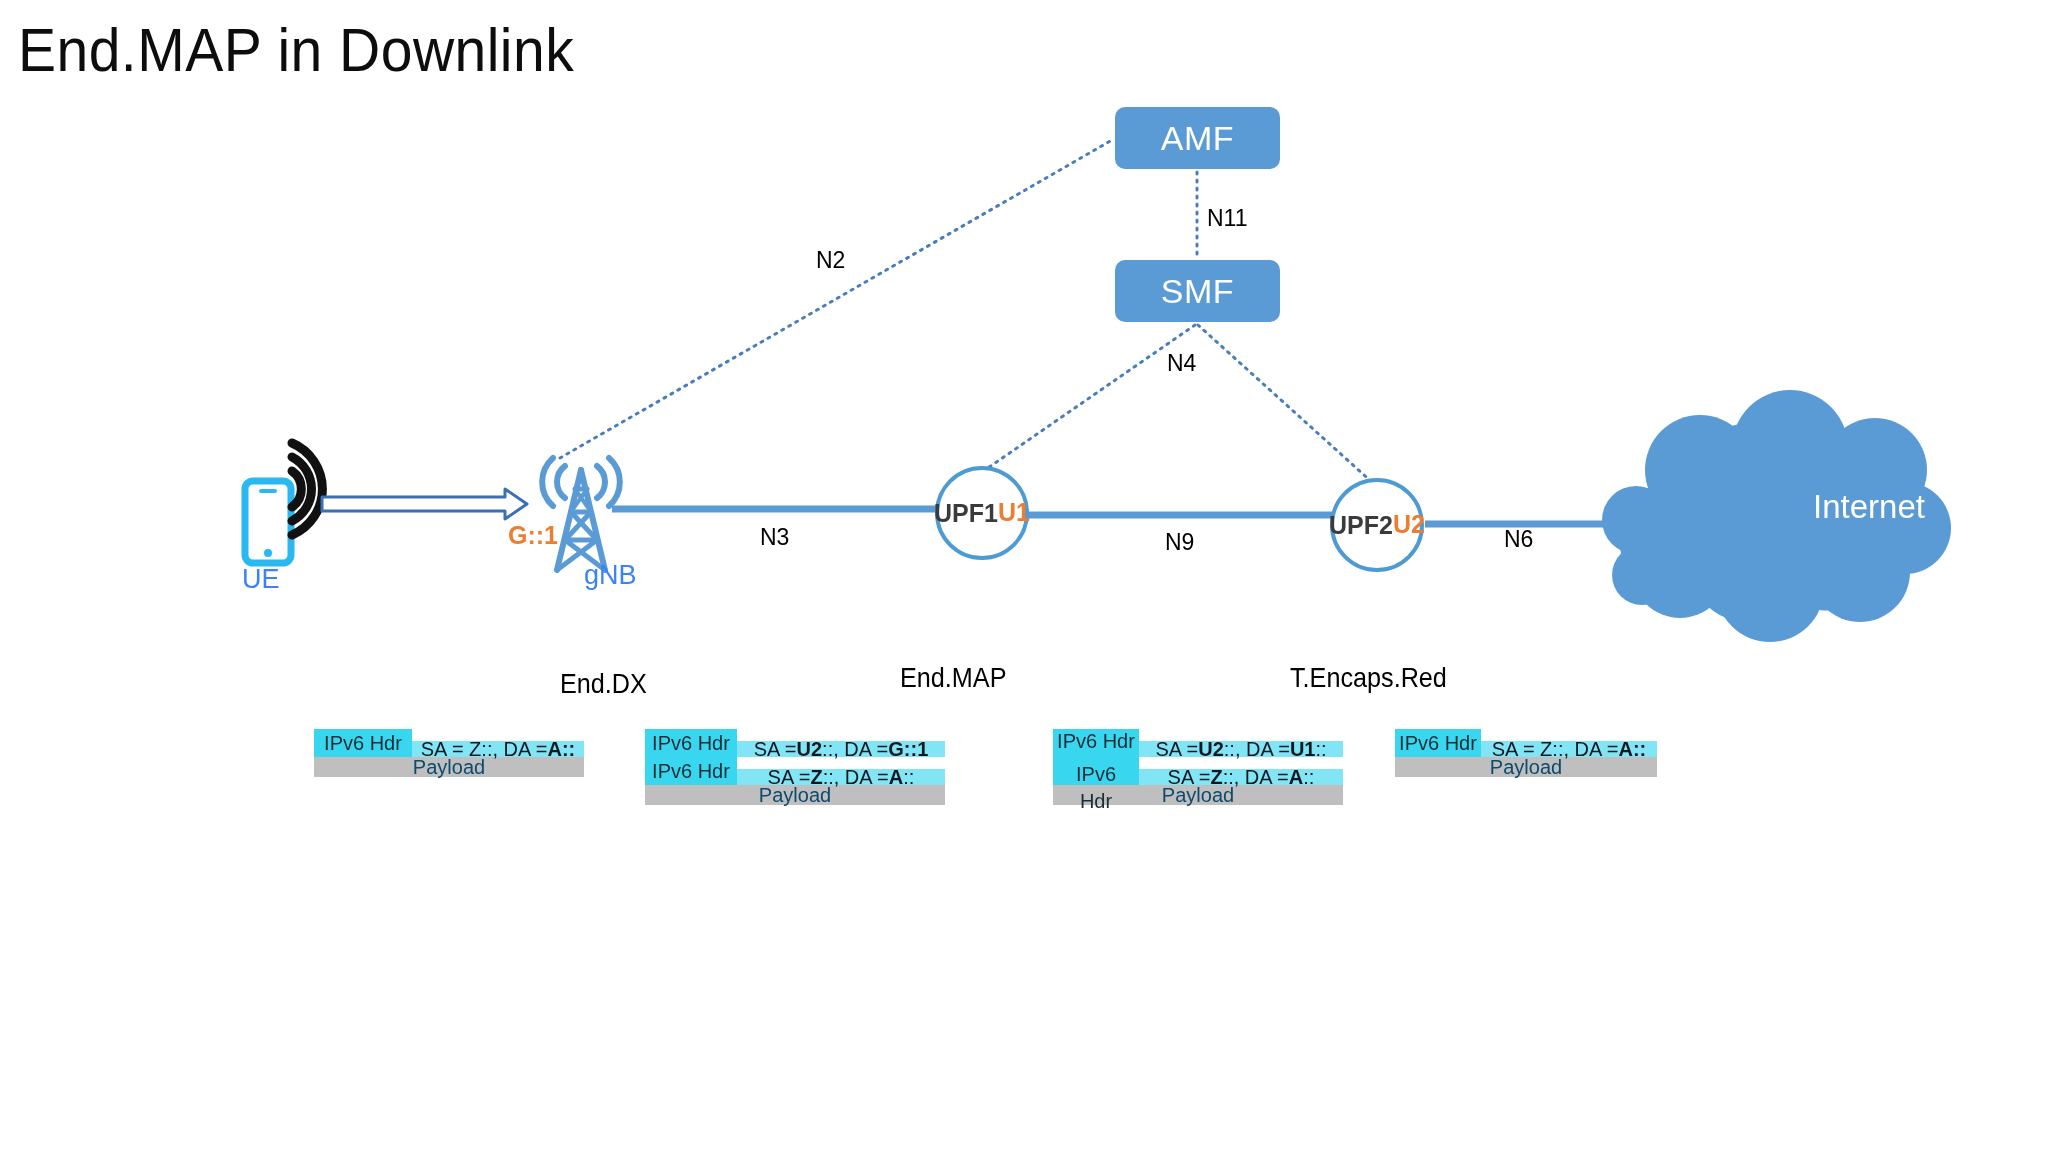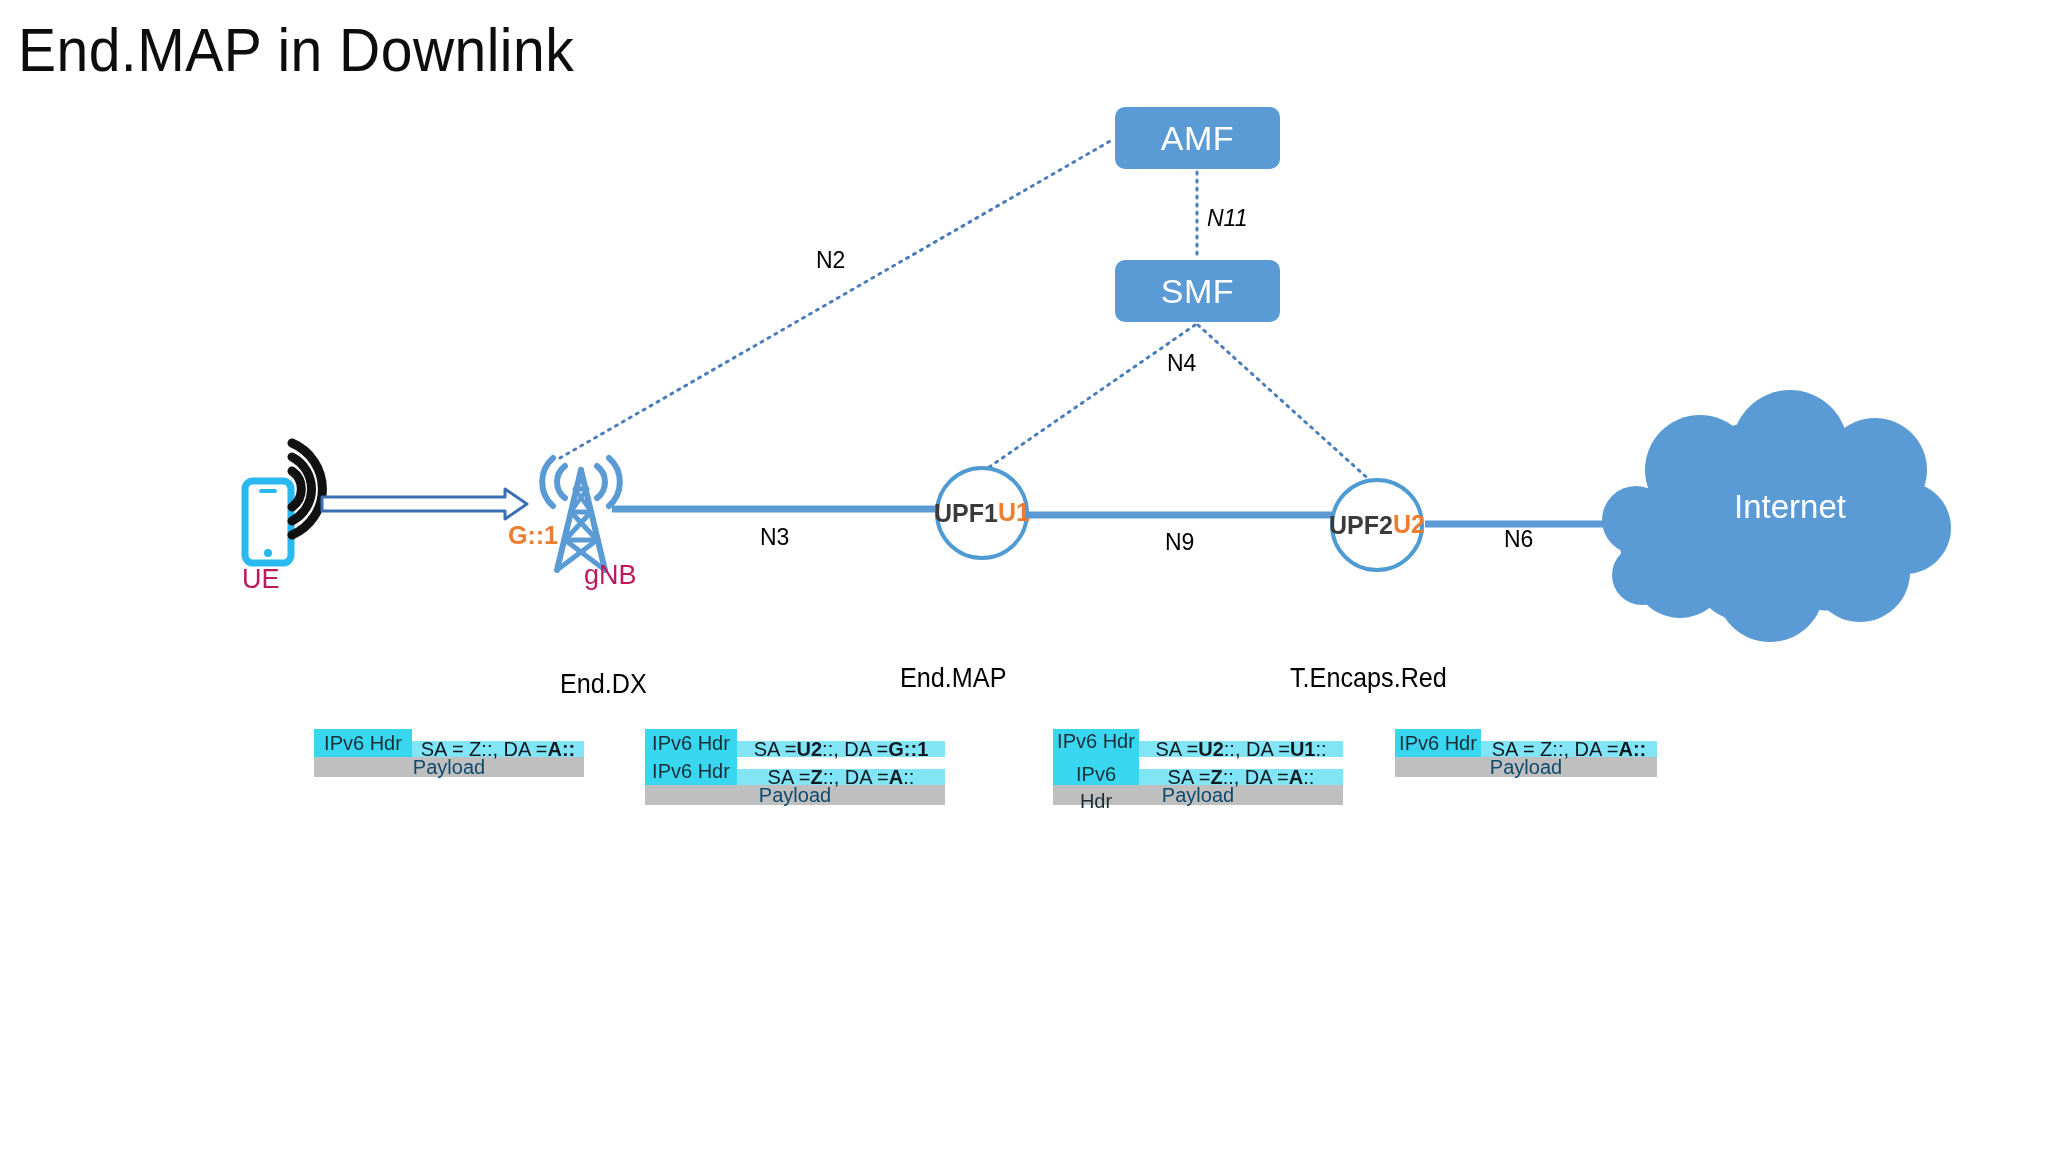--- a/index.html
+++ b/index.html
@@ -95,40 +95,40 @@
     position: absolute;
     font-size: 23px;
     color: #000000;
     white-space: nowrap;
   }
 
   
   .node-label {
     position: absolute;
     font-size: 27px;
-    color: #be185d;
+    color: #3b82f6;
     white-space: nowrap;
     font-stretch: condensed;
   }
 
   .sid-label {
     position: absolute;
     font-size: 25px;
     font-weight: bold;
     color: #ED7D31;
     white-space: nowrap;
   }
 
   
   #internet-text {
     position: absolute;
     left: 1655px;
     top: 488px;
     width: 270px;
-    text-align: center;
+    text-align: right;
     color: #ffffff;
     font-size: 33px;
     font-weight: 300;
   }
 
   
   .step-label {
     position: absolute;
     font-size: 28px;
     color: #000000;
@@ -305,21 +305,21 @@
     <div class="upf-sid">U2</div>
   </div>
 
   <div id="internet-text">Internet</div>
 
   <div class="node-label" style="left:242px; top:564px;">UE</div>
   <div class="node-label" style="left:556px; top:560px;margin-left:28px;">gNB</div>
   <div class="sid-label" style="left:508px; top:521px;">G::1</div>
 
   <div class="link-label" style="left:816px; top:247px;">N2</div>
-  <div class="link-label" style="left:1207px; top:205px;font-style:italic;">N11</div>
+  <div class="link-label" style="left:1207px; top:205px;">N11</div>
   <div class="link-label" style="left:1167px; top:350px;">N4</div>
   <div class="link-label" style="left:760px; top:524px;">N3</div>
   <div class="link-label" style="left:1165px; top:529px;">N9</div>
   <div class="link-label" style="left:1504px; top:526px;">N6</div>
 
   <div class="step-label" style="left:560px; top:668px;">End.DX</div>
   <div class="step-label" style="left:900px; top:662px;">End.MAP</div>
   <div class="step-label" style="left:1290px; top:662px;">T.Encaps.Red</div>
 
   <div class="packet" id="packet-1" style="left:314px; top:729px; width:270px;">

